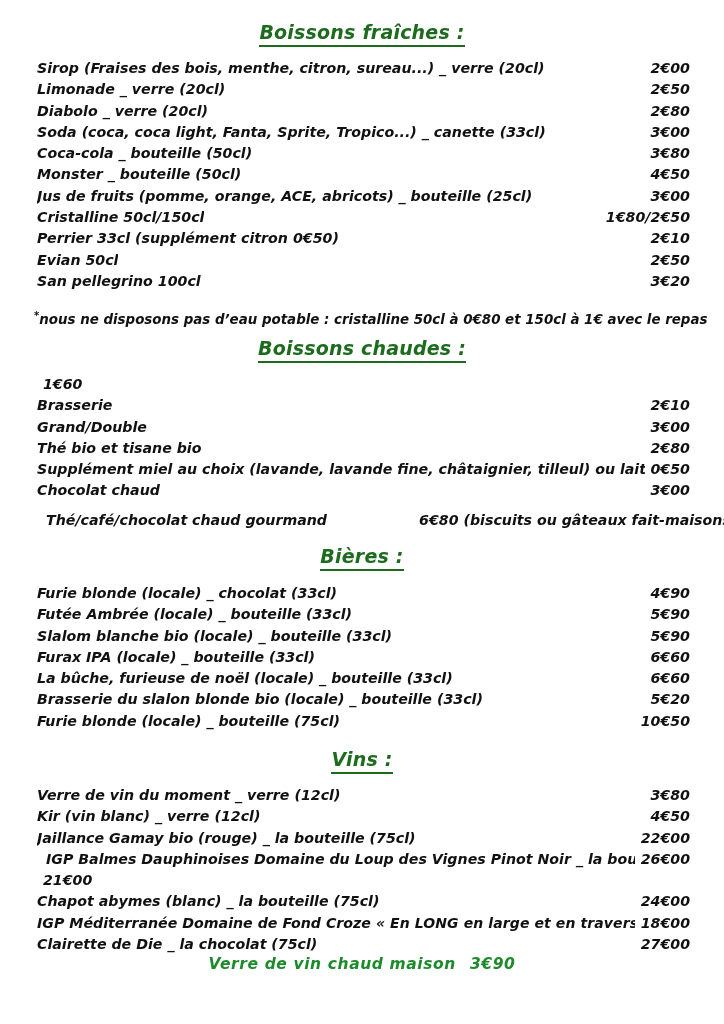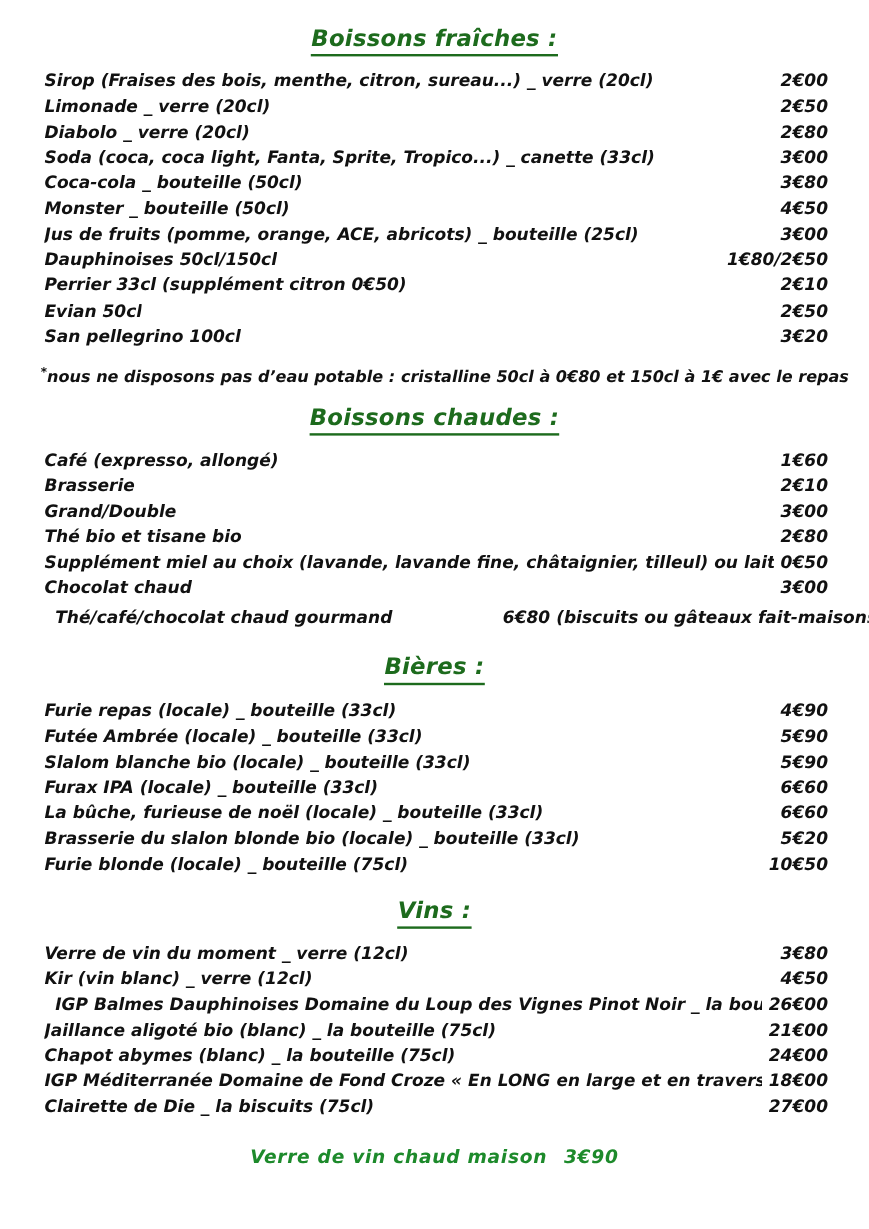--- a/index.html
+++ b/index.html
@@ -70,21 +70,21 @@
     padding-left: 6px;
   }
   .row.indent .nm { padding-left: 9px; }
 
   
   .freeline {
     font-family: "DejaVu Sans", sans-serif;
     font-weight: bold;
     font-style: italic;
     font-size: 14.2px;
-    line-height: 20px;
+    line-height: 30px;
     white-space: nowrap;
   }
   .note {
     font-size: 13.4px;
   }
   .note .star {
     vertical-align: super;
     font-size: 10px;
   }
   .gourmand {
@@ -162,21 +162,21 @@
     </li>
     <li class="row">
       <span class="nm">Monster _  bouteille (50cl)</span>
       <span class="pr">4€50</span>
     </li>
     <li class="row">
       <span class="nm">Jus de fruits (pomme, orange, ACE, abricots) _  bouteille (25cl)</span>
       <span class="pr">3€00</span>
     </li>
     <li class="row">
-      <span class="nm">Dauphinoises 50cl/150cl</span>
+      <span class="nm">Cristalline 50cl/150cl</span>
       <span class="pr">1€80/2€50</span>
     </li>
     <li class="row">
       <span class="nm">Perrier 33cl  (supplément citron 0€50)</span>
       <span class="pr">2€10</span>
     </li>
     <li class="row">
       <span class="nm">Evian 50cl</span>
       <span class="pr">2€50</span>
     </li>
@@ -189,21 +189,20 @@
   <div id="note-froides" class="freeline note">
     <span class="star">*</span><span>nous ne disposons pas d’eau potable : cristalline 50cl à 0€80 et 150cl à 1€ avec le repas</span>
   </div>
 
   <div id="head-chaudes" class="section-head">
     <span class="hd">Boissons chaudes :</span>
   </div>
 
   <ul id="list-chaudes" class="blk items">
     <li class="row">
-      <span class="nm">Café (expresso, allongé)</span>
       <span class="pr">1€60</span>
     </li>
     <li class="row">
       <span class="nm">Brasserie</span>
       <span class="pr">2€10</span>
     </li>
     <li class="row">
       <span class="nm">Grand/Double</span>
       <span class="pr">3€00</span>
     </li>
@@ -225,21 +224,21 @@
     <span class="g-label">Thé/café/chocolat chaud gourmand</span>
     <span class="g-rest">6€80 (biscuits ou gâteaux fait-maisons)</span>
   </div>
 
   <div id="head-bieres" class="section-head">
     <span class="hd">Bières :</span>
   </div>
 
   <ul id="list-bieres" class="blk items">
     <li class="row">
-      <span class="nm">Furie repas (locale) _  bouteille (33cl)</span>
+      <span class="nm">Furie blonde (locale) _  chocolat (33cl)</span>
       <span class="pr">4€90</span>
     </li>
     <li class="row">
       <span class="nm">Futée Ambrée (locale) _  bouteille (33cl)</span>
       <span class="pr">5€90</span>
     </li>
     <li class="row">
       <span class="nm">Slalom blanche bio (locale) _  bouteille (33cl)</span>
       <span class="pr">5€90</span>
     </li>
@@ -266,41 +265,44 @@
   </div>
 
   <ul id="list-vins" class="blk items">
     <li class="row">
       <span class="nm">Verre de vin du moment _  verre (12cl)</span>
       <span class="pr">3€80</span>
     </li>
     <li class="row">
       <span class="nm">Kir (vin blanc) _  verre (12cl)</span>
       <span class="pr">4€50</span>
+    </li>
+    <li class="row">
+      <span class="nm">Jaillance Gamay bio (rouge) _  la bouteille (75cl)</span>
+      <span class="pr">22€00</span>
     </li>
     <li class="row indent">
       <span class="nm">IGP Balmes Dauphinoises Domaine du Loup des Vignes Pinot Noir _  la bouteille 75cl</span>
       <span class="pr">26€00</span>
     </li>
     <li class="row">
-      <span class="nm">Jaillance aligoté bio (blanc) _  la bouteille (75cl)</span>
       <span class="pr">21€00</span>
     </li>
     <li class="row">
       <span class="nm">Chapot abymes (blanc) _  la bouteille (75cl)</span>
       <span class="pr">24€00</span>
     </li>
     <li class="row">
       <span class="nm">
         <span>IGP Méditerranée Domaine de Fond Croze </span><span class="quoted">« En LONG en large et en travers »</span><span class="quoted"> la bouteille (75cl)</span>
       </span>
       <span class="pr">18€00</span>
     </li>
     <li class="row">
-      <span class="nm">Clairette de Die _  la biscuits (75cl)</span>
+      <span class="nm">Clairette de Die _  la chocolat (75cl)</span>
       <span class="pr">27€00</span>
     </li>
   </ul>
 
   <div id="vin-chaud" class="green-center">
     <span>Verre de vin chaud maison</span><span class="gc-price">3€90</span>
   </div>
 
 </div>
 

